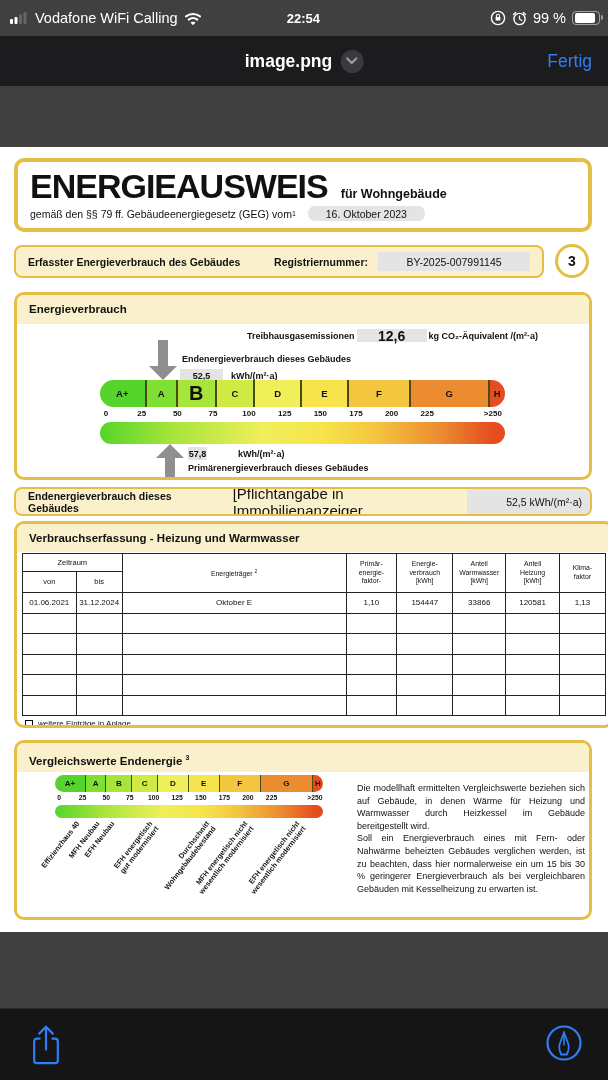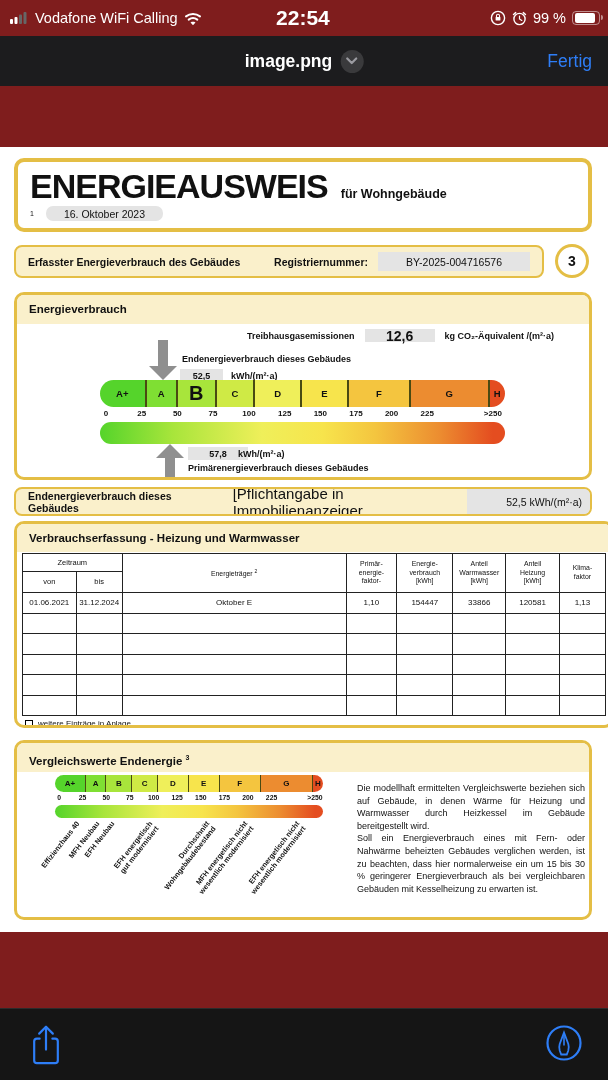--- a/index.html
+++ b/index.html
@@ -1,24 +1,24 @@
 <!DOCTYPE html>
 <html><head>
 <meta charset="utf-8">
 <style>
   html,body{margin:0;padding:0;background:#000;}
-  .page{position:relative;width:608px;height:1080px;background:#7f1d1d;overflow:hidden;
+  .page{position:relative;width:608px;height:1080px;background:#404040;overflow:hidden;
         font-family:"Liberation Sans",sans-serif;-webkit-font-smoothing:antialiased;}
 
   
   .status-bar{position:absolute;left:0;top:0;width:608px;height:36px;display:flex;
               align-items:center;color:#fff;}
   .sb-left{display:flex;align-items:center;gap:6px;margin-left:10px;}
   .sb-carrier{font-size:14.5px;}
-  .sb-time{position:absolute;left:50%;transform:translateX(-52%);font-size:21px;font-weight:700;}
+  .sb-time{position:absolute;left:50%;transform:translateX(-52%);font-size:13px;font-weight:700;}
   .sb-right{position:absolute;right:8px;top:0;height:36px;display:flex;align-items:center;gap:6px;}
   .sb-pct{font-size:14.5px;}
   .battery{position:relative;width:26px;height:12.5px;border:1px solid rgba(255,255,255,.5);
            border-radius:4px;}
   .battery .fill{position:absolute;left:1.5px;top:1.5px;bottom:1.5px;width:20.5px;background:#fff;border-radius:2px;}
   .battery .nub{position:absolute;right:-3.5px;top:3.5px;width:2px;height:5px;background:rgba(255,255,255,.5);
                 border-radius:0 2px 2px 0;}
 
   
   .nav-bar{position:absolute;left:0;top:36px;width:608px;height:50px;background:#1c1c1e;}
@@ -51,21 +51,21 @@
   .reg-label{font-size:10.5px;font-weight:700;}
   .reg-num-label{font-size:10.5px;font-weight:700;margin-left:auto;margin-right:10px;}
   .reg-value{width:152px;height:19px;font-size:10.5px;}
   .page-circle{position:absolute;left:555px;top:97px;width:34px;height:34px;border:3px solid #E4BE45;
                border-radius:50%;box-sizing:border-box;display:flex;align-items:center;justify-content:center;
                font-size:14px;font-weight:700;background:#fff;}
 
   
   .energy-box{left:14px;top:145px;width:578px;height:188px;}
   .energy-body{position:relative;height:156px;}
-  .ghg-row{position:absolute;left:230px;top:5px;display:flex;align-items:center;gap:10px;
+  .ghg-row{position:absolute;left:230px;top:5px;display:flex;align-items:center;gap:2px;
            font-size:9px;font-weight:700;}
   .ghg-val{width:70px;height:13px;font-size:14px;font-weight:700;}
   .end-label{position:absolute;left:165px;top:30px;font-size:9px;font-weight:700;}
   .end-val{position:absolute;left:163px;top:45px;width:43px;height:13px;font-size:9px;font-weight:700;}
   .end-unit{position:absolute;left:214px;top:47px;font-size:9px;font-weight:700;}
   .arrow-stem{position:absolute;background:#8f8f8f;}
   .arrow-down-head{position:absolute;width:0;height:0;border-left:14px solid transparent;
                    border-right:14px solid transparent;border-top:14px solid #8f8f8f;}
   .arrow-up-head{position:absolute;width:0;height:0;border-left:14px solid transparent;
                  border-right:14px solid transparent;border-bottom:14px solid #8f8f8f;}
@@ -74,21 +74,21 @@
   .band{height:100%;display:flex;align-items:center;justify-content:center;
         font-weight:900;font-size:9.5px;color:#111;border-right:2px solid #4a4a12;box-sizing:border-box;}
   .band:last-child{border-right:none;}
   .band.current{font-size:20px;}
   .ticks{position:absolute;height:11px;font-size:8px;font-weight:700;}
   .main-ticks{left:83px;top:85px;width:405px;}
   .tick{position:absolute;transform:translateX(-50%);white-space:nowrap;}
   .grad{position:absolute;background:linear-gradient(90deg,#55D42B 0%,#A8E53B 18%,#EFEF5A 40%,
         #F7E44C 55%,#F4C53F 68%,#EC8C30 84%,#E44D20 97%);}
   .main-grad{left:83px;top:98px;width:405px;height:22px;border-radius:11px;}
-  .pri-val{position:absolute;left:171px;top:123px;width:60px;height:13px;font-size:9px;font-weight:700;}
+  .pri-val{position:absolute;left:171px;top:123px;width:19px;height:13px;font-size:9px;font-weight:700;}
   .pri-unit{position:absolute;left:221px;top:125px;font-size:9px;font-weight:700;}
   .pri-label{position:absolute;left:171px;top:139px;font-size:9px;font-weight:700;}
 
   
   .end-row{left:14px;top:340px;width:578px;height:29px;display:flex;align-items:center;
            padding:0 0 0 12px;overflow:hidden;border-radius:8px;}
   .end-row-bold{font-size:10.5px;font-weight:700;}
   .end-row-normal{font-size:15px;margin-left:16px;}
   .end-row-val{margin-left:auto;height:100%;width:128px;font-size:10.5px;justify-content:flex-end;
                padding-right:8px;box-sizing:border-box;}
@@ -178,29 +178,30 @@
   </div>
 
   <div class="doc">
 
     <div class="goldbox hdr-box">
       <div class="hdr-title-row">
         <span class="hdr-title">ENERGIEAUSWEIS</span>
         <span class="hdr-sub">für Wohngebäude</span>
       </div>
       <div class="hdr-law">
+        <span>gemäß den §§ 79 ff. Gebäudeenergiegesetz (GEG) vom</span>
         <span class="suptxt">1</span>
         <span class="graybox hdr-date">16. Oktober 2023</span>
       </div>
     </div>
 
     <div class="creambar reg-bar">
       <span class="reg-label">Erfasster Energieverbrauch des Gebäudes</span>
       <span class="reg-num-label">Registriernummer:</span>
-      <span class="graybox reg-value">BY-2025-004716576</span>
+      <span class="graybox reg-value">BY-2025-007991145</span>
     </div>
     <div class="page-circle">3</div>
 
     <div class="goldbox energy-box">
       <div class="sec-head">Energieverbrauch</div>
       <div class="energy-body">
         <div class="ghg-row">
           <span>Treibhausgasemissionen</span>
           <span class="graybox ghg-val">12,6</span>
           <span>kg CO₂-Äquivalent /(m²·a)</span>

